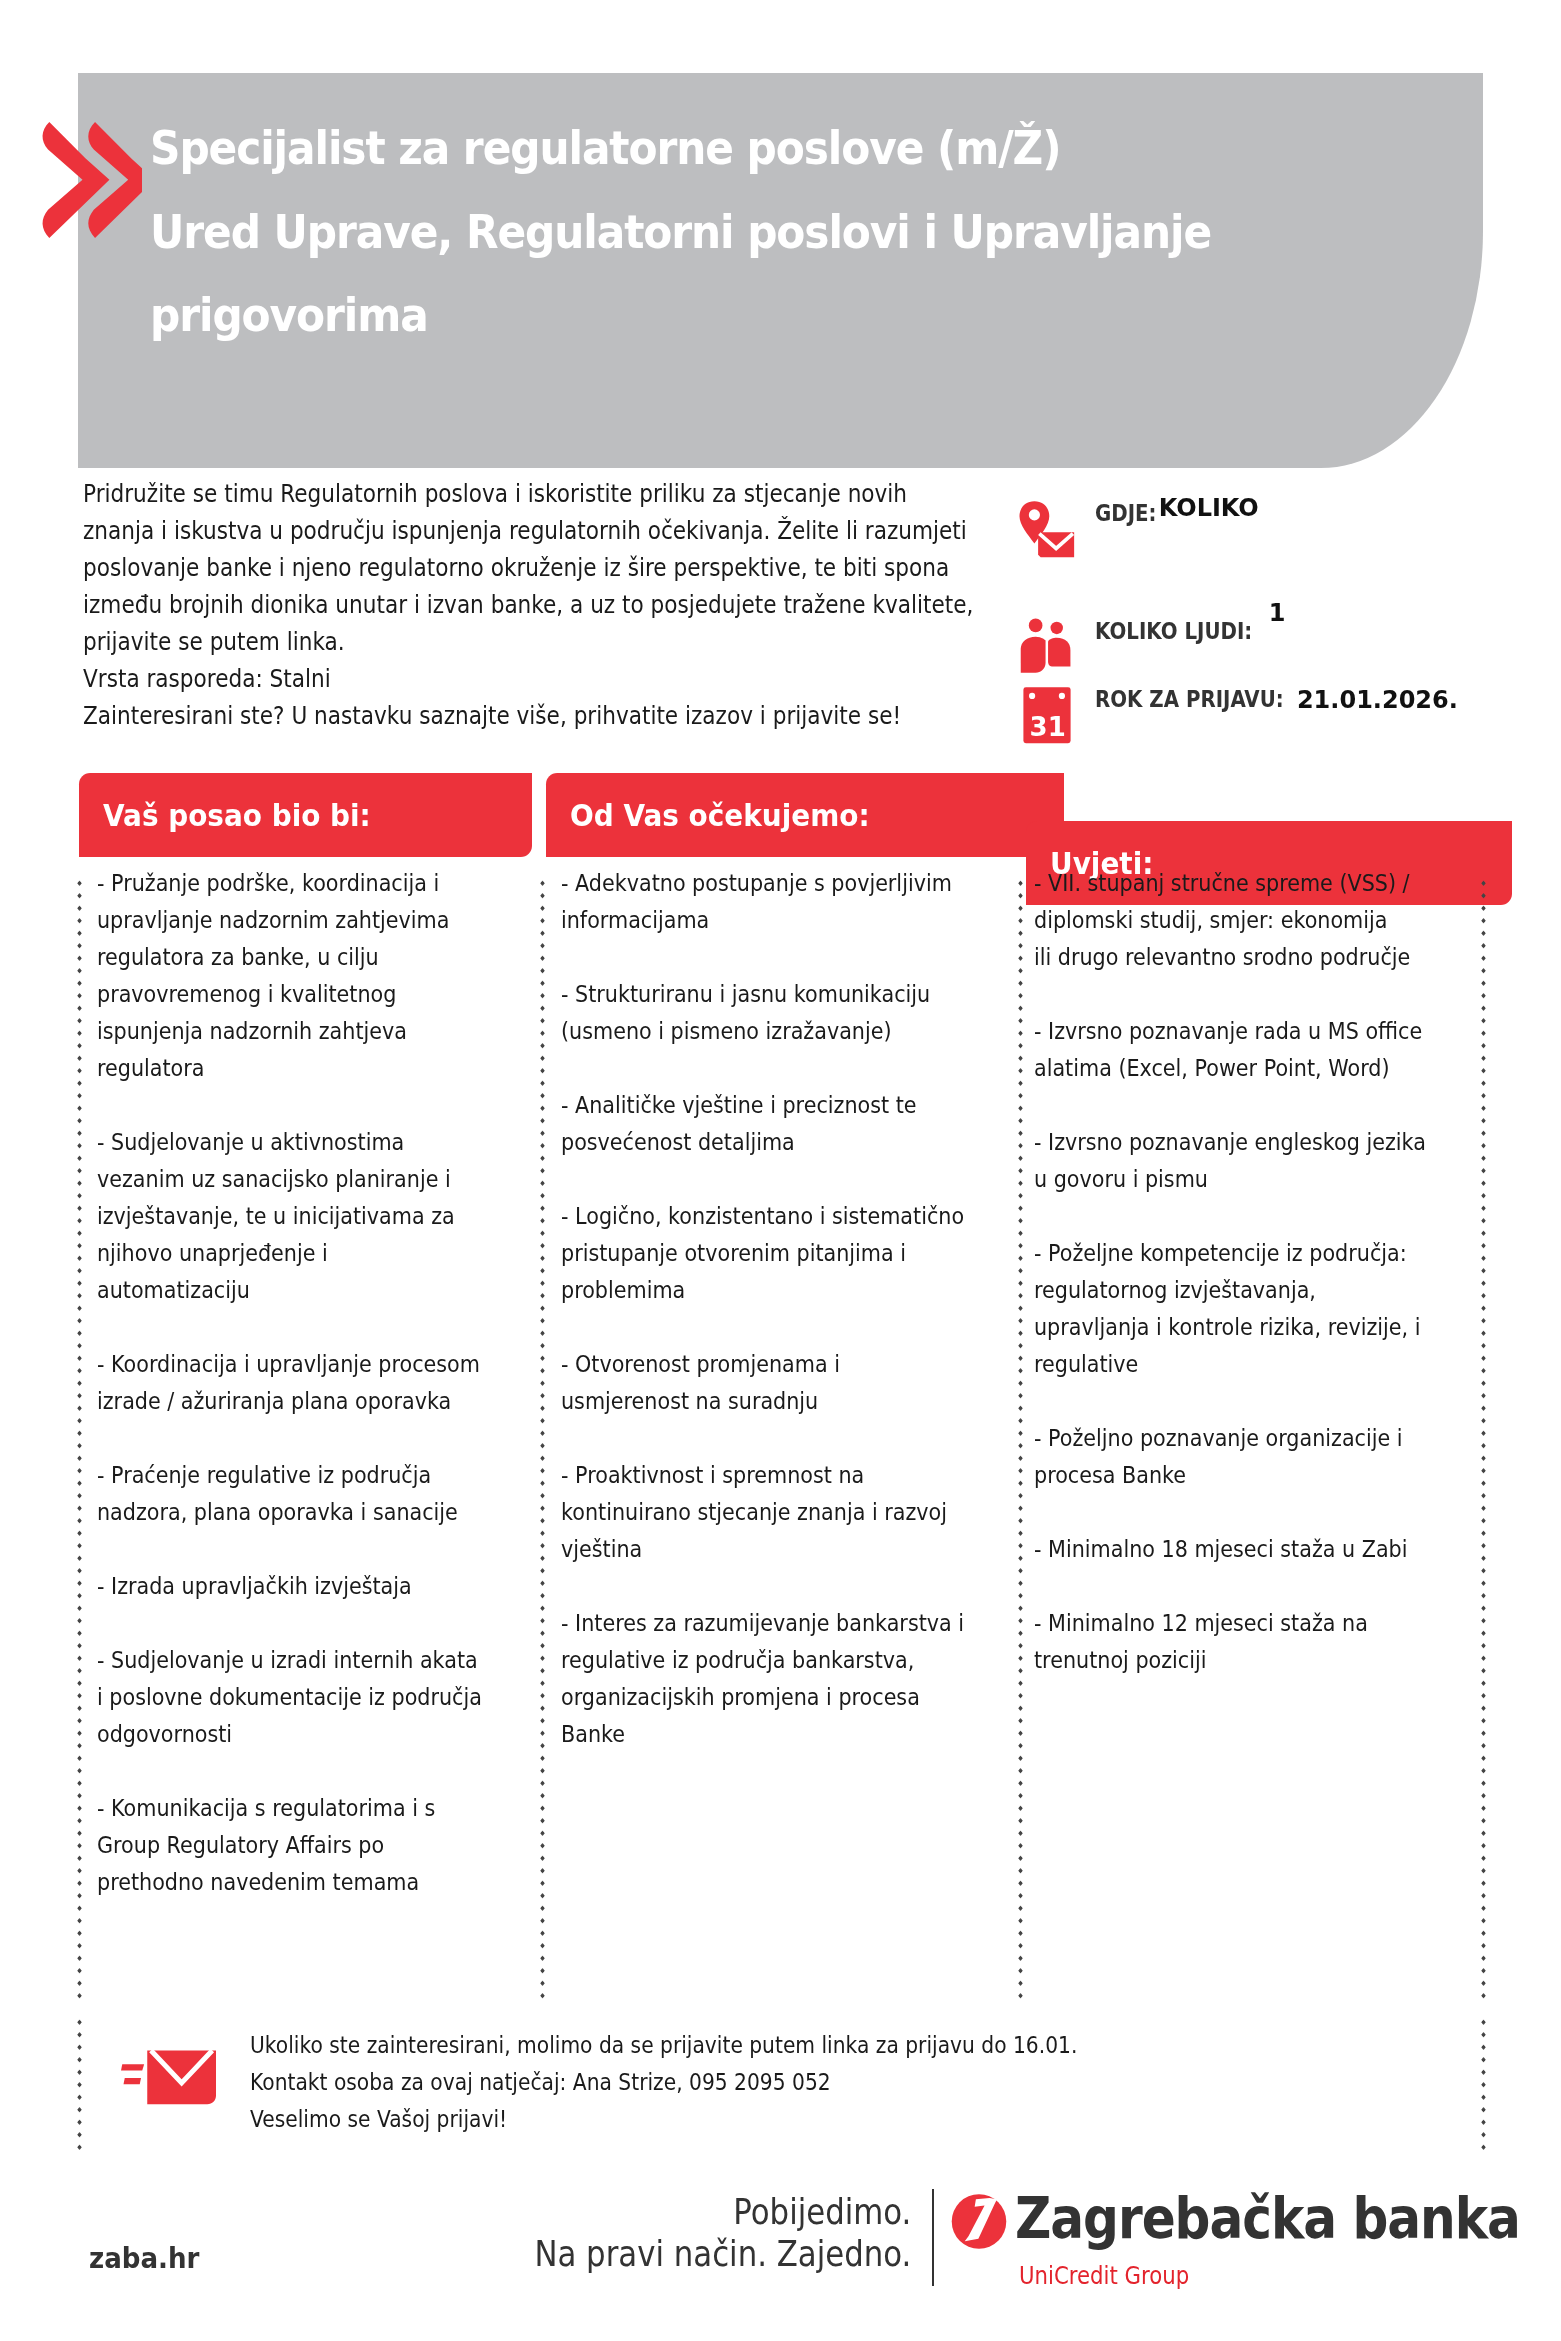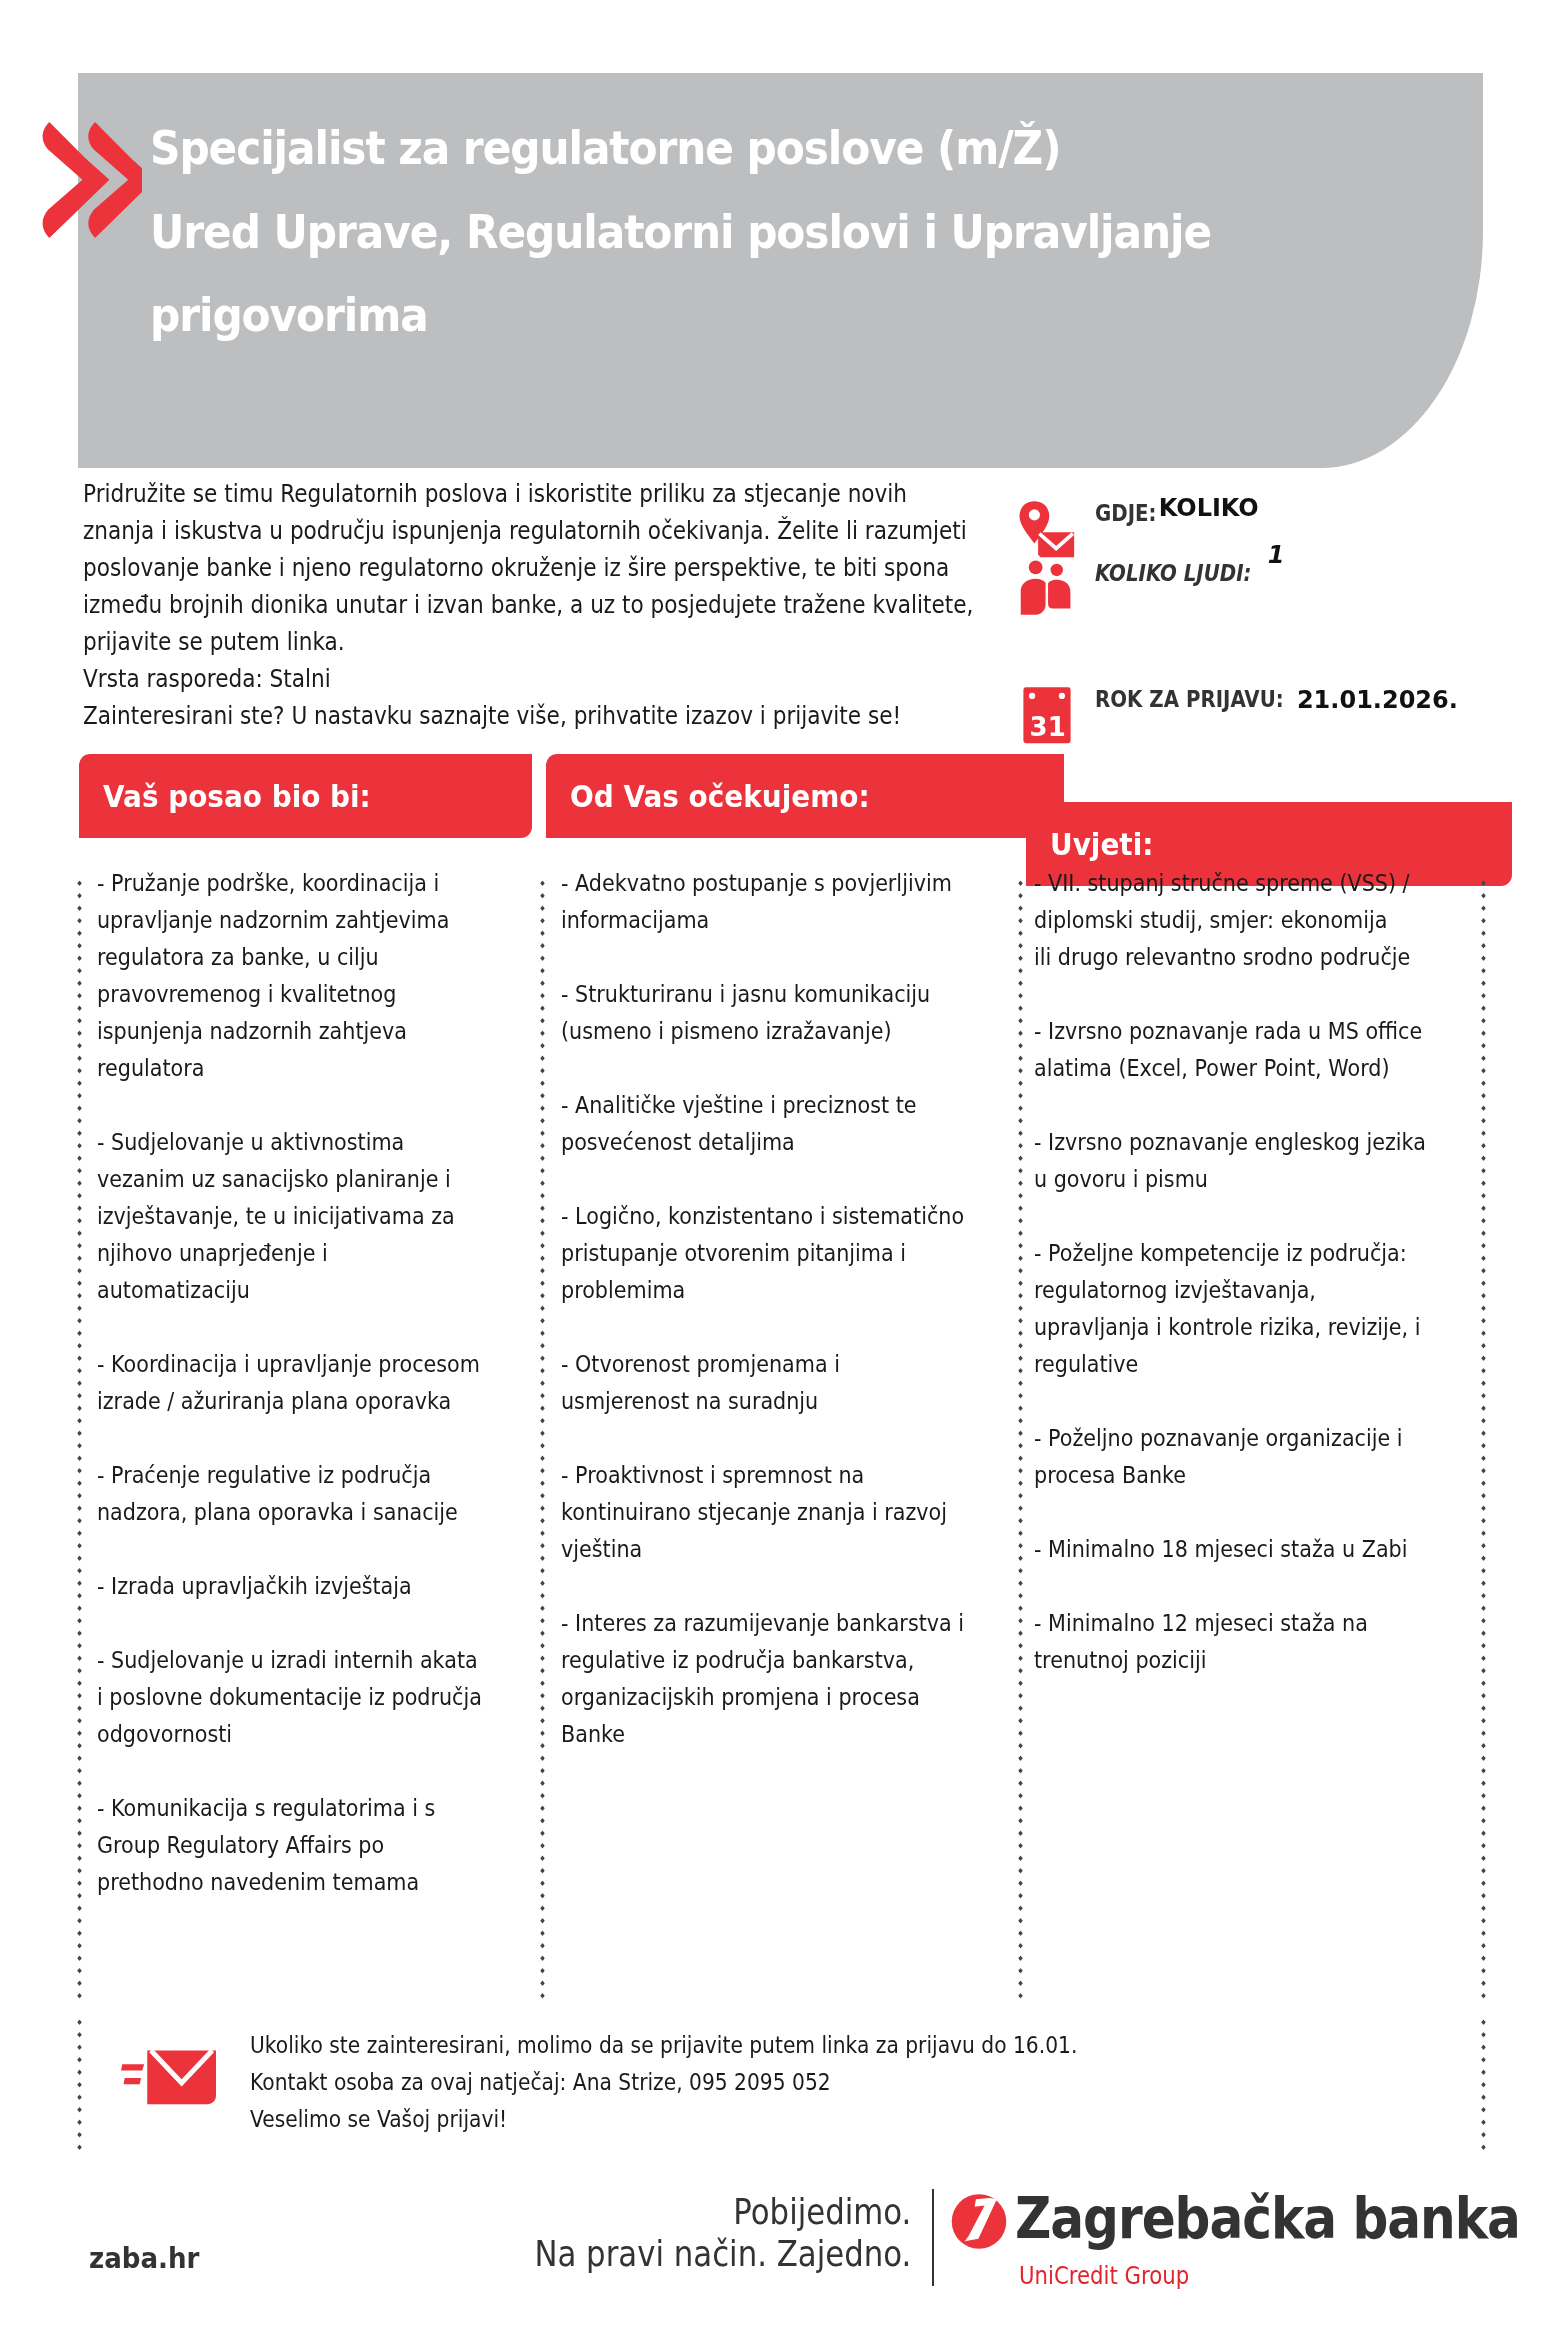--- a/index.html
+++ b/index.html
@@ -33,21 +33,21 @@
     margin-left: 19px; font-family: "DejaVu Sans", sans-serif; font-weight: bold;
     font-size: 22.5px; color: #333333; transform: scaleX(0.88); transform-origin: left center;
     white-space: nowrap;
   }
   .info-value {
     font-family: "DejaVu Sans", sans-serif; font-weight: bold; font-size: 24px; color: #111111;
     white-space: nowrap;
   }
 
   .col-header {
-    position: absolute; top: 754px; height: 84px; background: #ec323b;
+    position: absolute; top: 773px; height: 84px; background: #ec323b;
     border-top-left-radius: 11.2px; border-bottom-right-radius: 11.2px;
     color: #ffffff; font-weight: bold; font-size: 31px;
     display: flex; align-items: center; padding-left: 24px; white-space: nowrap;
   }
   .col-header span { transform: scaleX(0.9); transform-origin: left center; display: inline-block; }
   .dots-v {
     position: absolute; width: 5px;
     background-image: radial-gradient(circle, #444 1.9px, transparent 2.2px);
     background-size: 5px 12.5px; background-repeat: repeat-y;
   }
@@ -112,21 +112,21 @@
       <path d="M28 2 C12 2 4 14 4 26 C4 40 18 56 28 70 C38 56 52 40 52 26 C52 14 44 2 28 2 Z" fill="#ec323b"></path>
       <circle cx="28" cy="24" r="9" fill="#fff"></circle>
       <path d="M34 52 L92 52 L92 92 L38 92 L34 88 Z" fill="#ec323b"></path>
       <path d="M36 54 L63 78 L90 54" fill="none" stroke="#fff" stroke-width="6"></path>
     </svg>
   </div>
   <span class="info-label">GDJE:</span>
   <span class="info-value" style="margin-left:-6.2px; margin-top:-6.2px;">KOLIKO</span>
 </div>
 
-<div class="info-row" style="top:560px;font-style:italic;">
+<div class="info-row" style="top:618px;">
   <div class="info-icon">
     <svg width="59" height="59" viewBox="0 0 95 95">
       <circle cx="30" cy="12" r="11" fill="#ec323b"></circle>
       <circle cx="64" cy="16" r="10" fill="#ec323b"></circle>
       <path d="M6 50 C6 38 16 30 30 30 C40 30 46 36 46 36 L46 72 C46 82 38 88 30 88 L6 88 Z" fill="#ec323b"></path>
       <path d="M50 38 C52 34 58 32 64 32 C78 32 86 40 86 52 L86 78 L56 78 C52 78 50 74 50 70 Z" fill="#ec323b"></path>
     </svg>
   </div>
   <span class="info-label">KOLIKO LJUDI:</span>
   <span class="info-value" style="margin-left:-5px; margin-top:-19px;">1</span>

